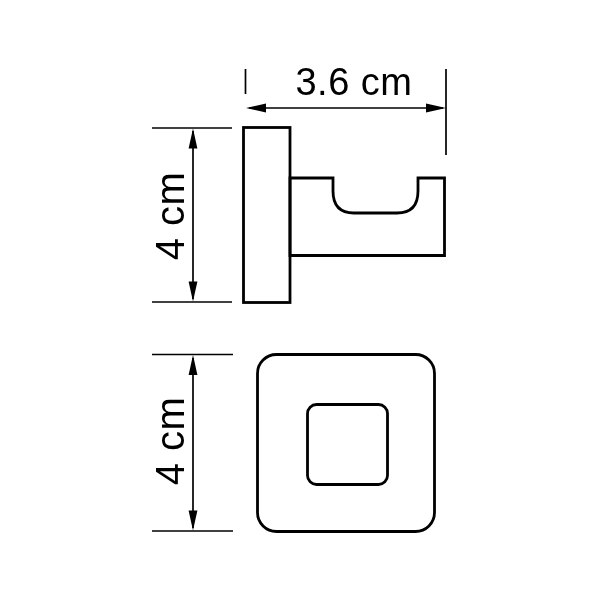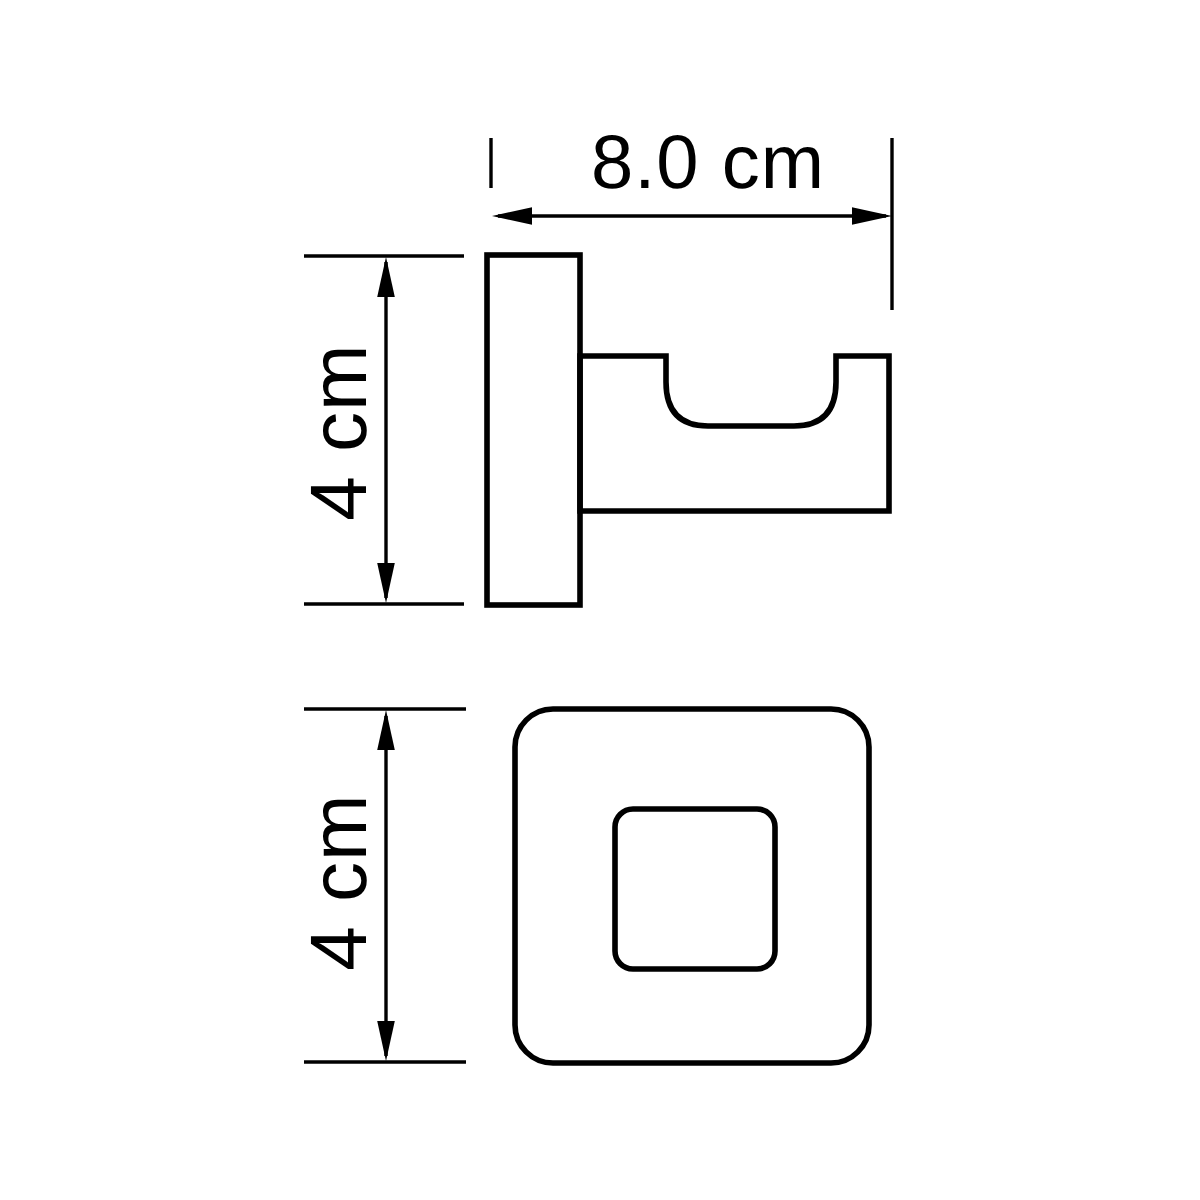--- a/index.html
+++ b/index.html
@@ -84,19 +84,19 @@
 
     <g>
       <line class="dim-line" x1="152" y1="354.5" x2="233" y2="354.5"></line>
       <line class="dim-line" x1="152" y1="531" x2="233" y2="531"></line>
       <line class="dim-line" x1="193" y1="358" x2="193" y2="528"></line>
       <path class="arrowhead" d="M193,355 L188.6,375 L197.4,375 Z"></path>
       <path class="arrowhead" d="M193,530.5 L188.6,510.5 L197.4,510.5 Z"></path>
     </g>
   </svg>
 
-  <div class="dim-label" style="left:354px; top:82px;">8.0 cm</div>
+  <div class="dim-label" style="left:354px; top:82px;">3.6 cm</div>
 
   <div class="dim-label vertical" style="left:170px; top:216px;">4 cm</div>
 
   <div class="dim-label vertical" style="left:170px; top:441px;">4 cm</div>
 
 </div>
 
 </body></html>

